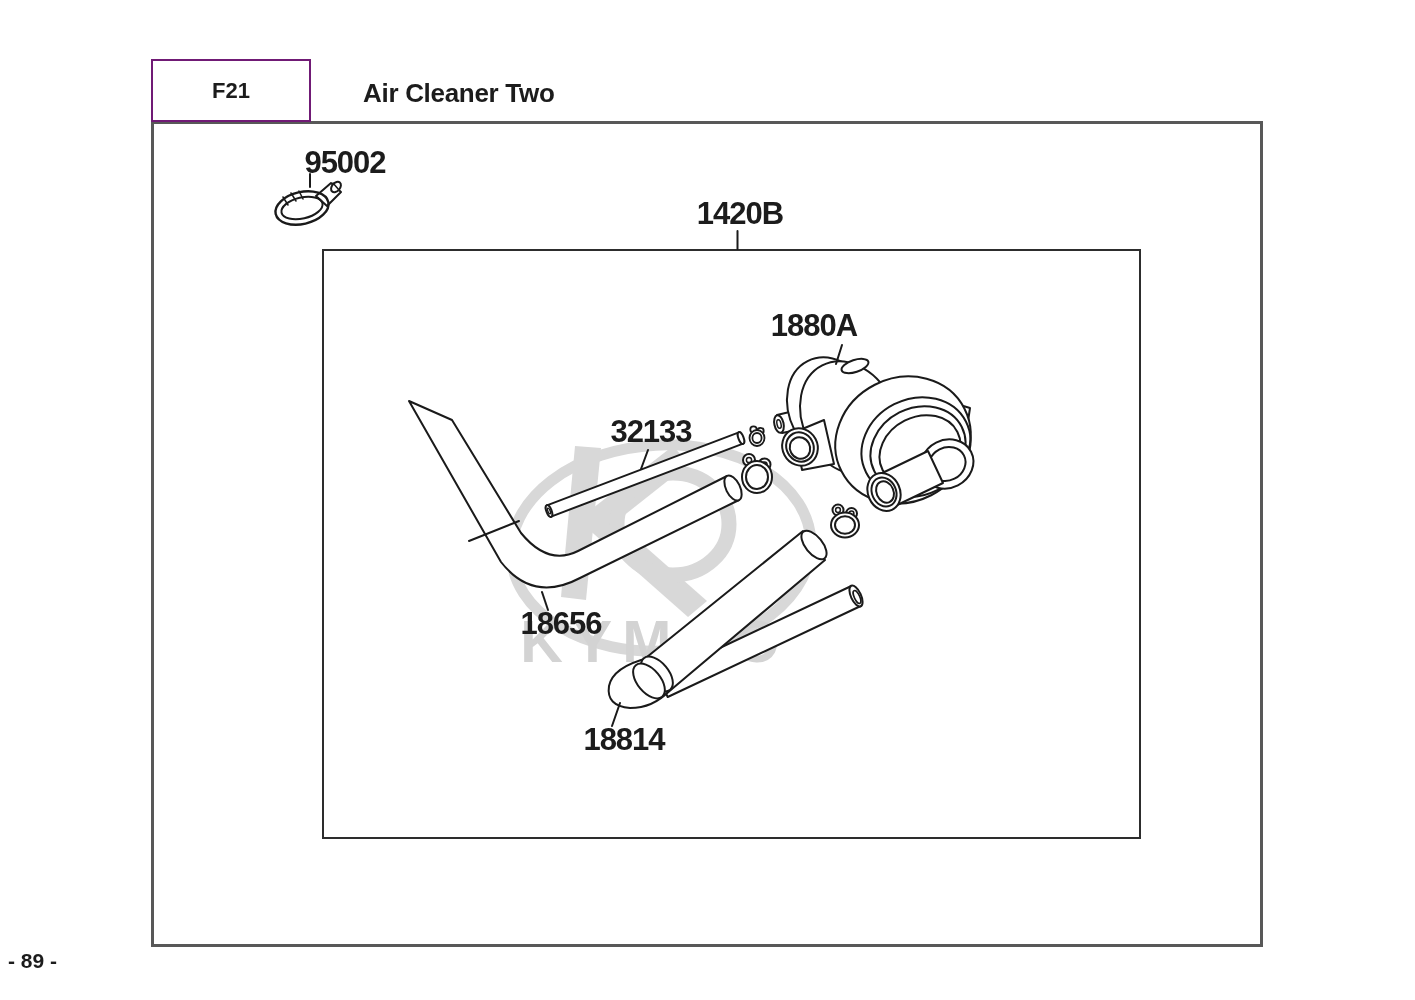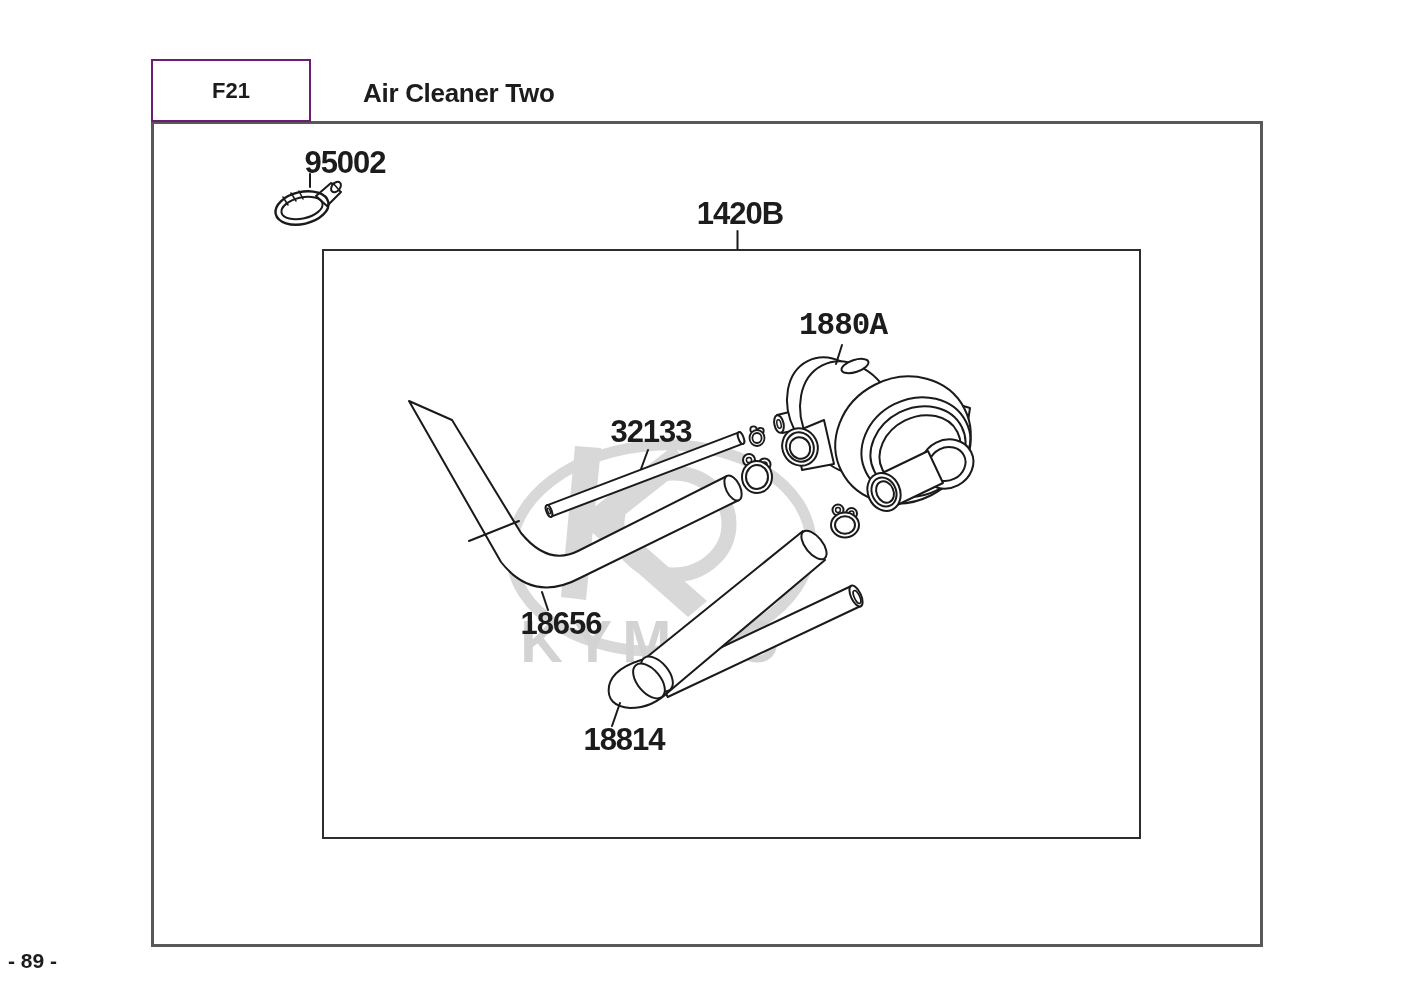--- a/index.html
+++ b/index.html
@@ -35,21 +35,21 @@
     z-index:1;
   }
   #diagram-canvas { left:0; top:0; z-index:2; }
   .part-label {
     position:absolute; transform:translateX(-50%);
     font-weight:bold; font-size:31px; letter-spacing:-1px;
     white-space:nowrap; z-index:3;
   }
   #lbl-95002 { left:309px; top:145px;margin-left:36px; }
   #lbl-1880b { left:740px; top:196px; }
-  #lbl-1880a { left:843px; top:308px;font-family:Liberation Mono, monospace; }
+  #lbl-1880a { left:814px; top:308px; }
   #lbl-18657 { left:651px; top:414px; }
   #lbl-18656 { left:561px; top:606px; }
   #lbl-18814 { left:624px; top:722px; }
   #footer-page {
     left:0; top:949px; width:1415px; text-align:left;
     font-weight:bold; font-size:21px; z-index:4;padding-left:8px;
   }
   #wm-text {
     font-family:"Liberation Sans", sans-serif;
     font-weight:bold; font-size:59px; letter-spacing:10px;

